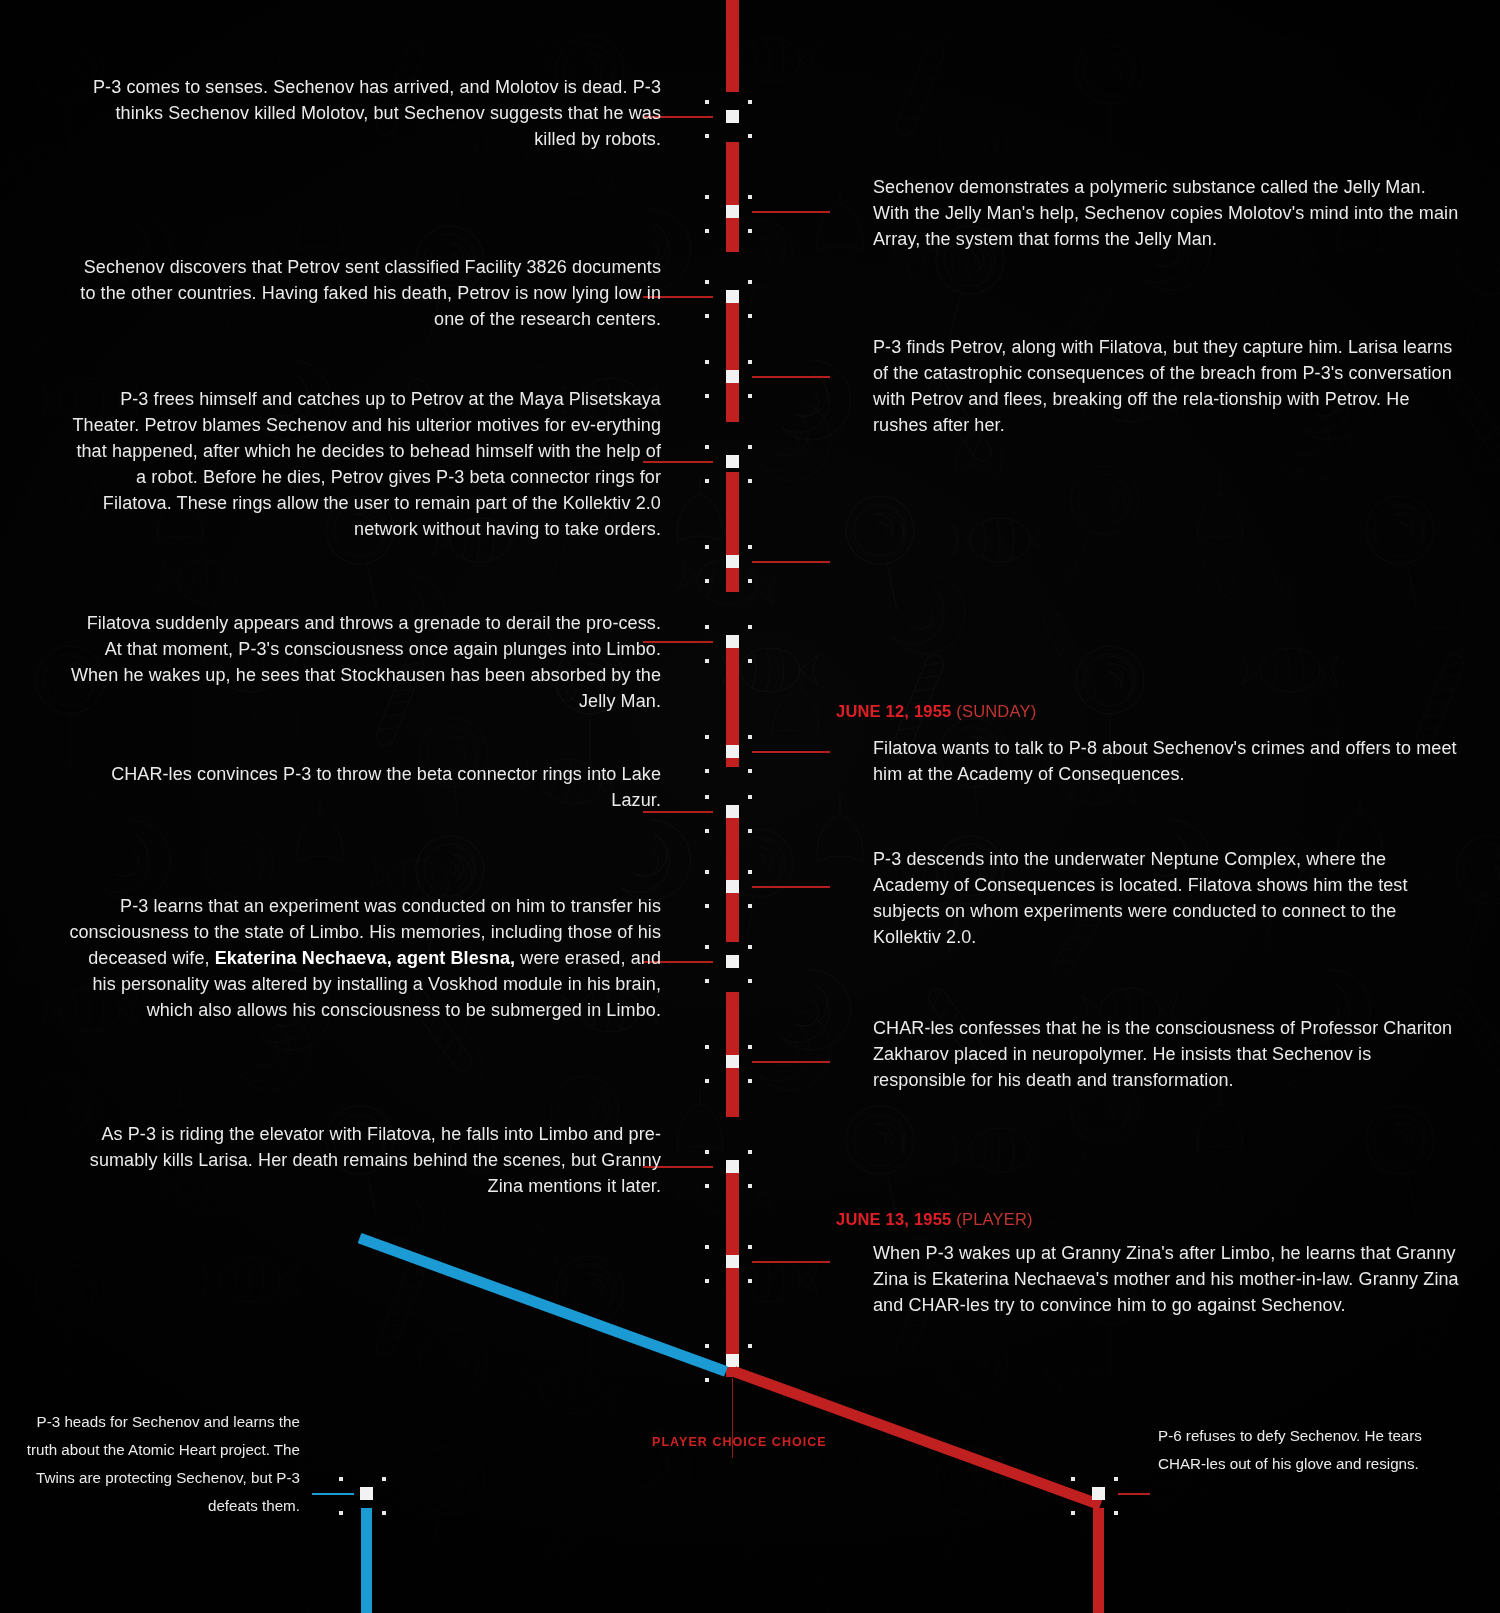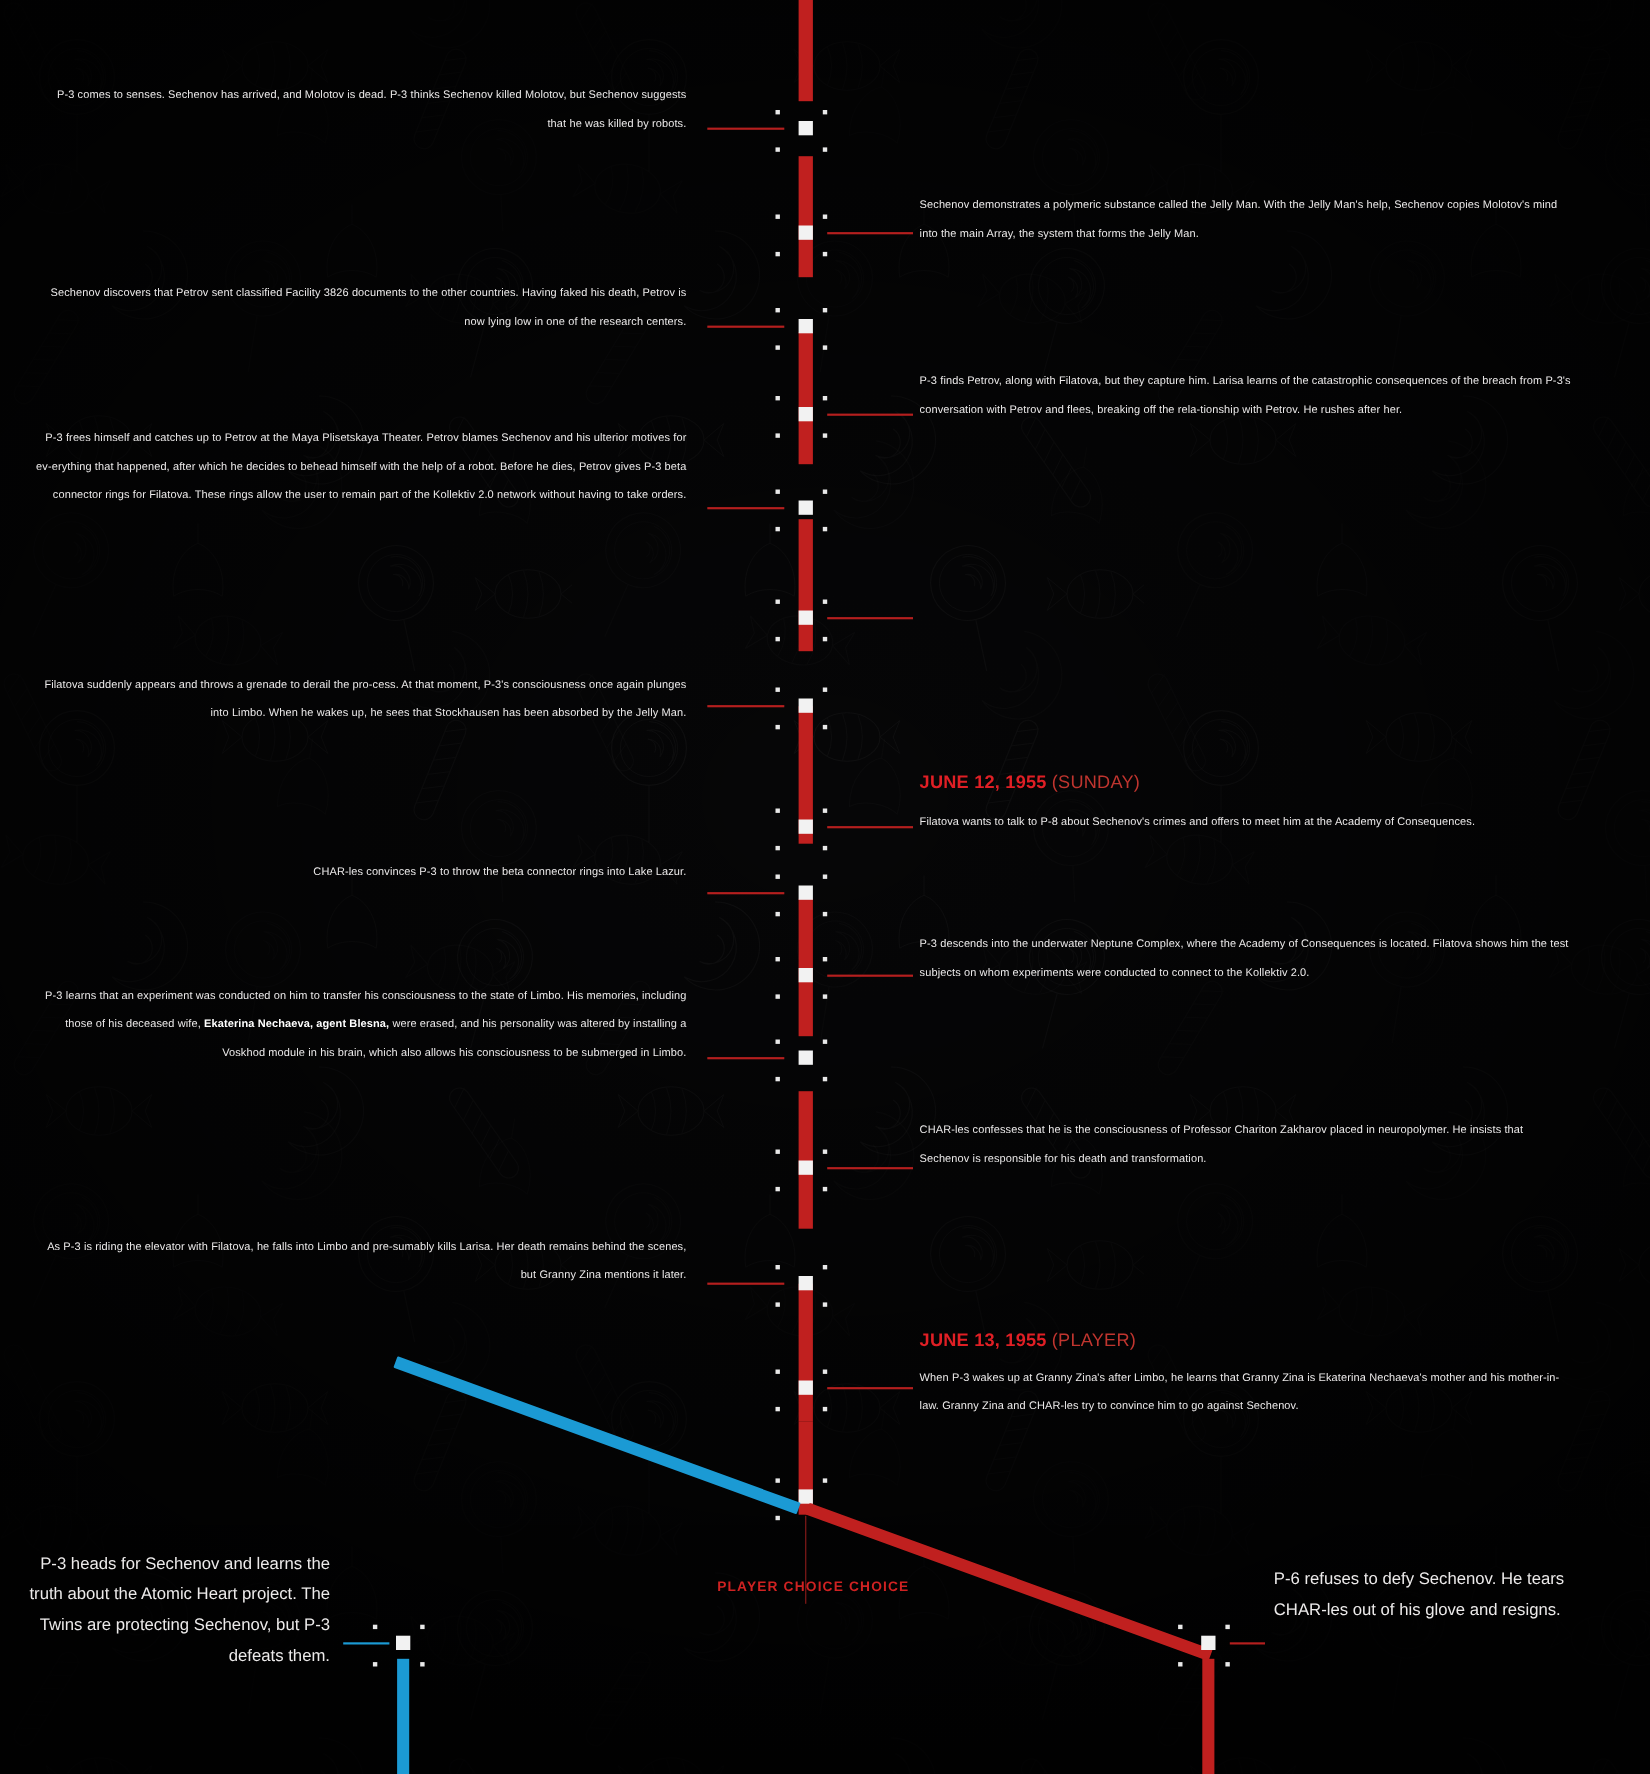--- a/index.html
+++ b/index.html
@@ -49,24 +49,25 @@
   .connector{
     position:absolute;
     height:2px;
     background:#b41f1e;
   }
 
   
   .entry{
     position:absolute;
     color:#eceaea;
-    font-size:10px;
+    font-size:18px;
     line-height:26px;
     letter-spacing:.1px;
     width:592px;
+    margin-left:37px;
   }
   .entry.left{ left:32px; text-align:right; }
   .entry.right{ left:836px; text-align:left; }
   .entry b{ font-weight:700; color:#ffffff; }
 
   .datehead{
     position:absolute;
     left:836px;
     font-size:16.5px;
     letter-spacing:.2px;
@@ -318,21 +319,21 @@
   <div class="entry right" style="top:334px;">P-3 finds Petrov, along with Filatova, but they capture him. Larisa learns of the catastrophic consequences of the breach from P-3's conversation with Petrov and flees, breaking off the rela-tionship with Petrov. He rushes after her.</div>
   <div class="entry left" style="top:386px;">P-3 frees himself and catches up to Petrov at the Maya Plisetskaya Theater. Petrov blames Sechenov and his ulterior motives for ev-erything that happened, after which he decides to behead himself with the help of a robot. Before he dies, Petrov gives P-3 beta connector rings for Filatova. These rings allow the user to remain part of the Kollektiv 2.0 network without having to take orders.</div>
   <div class="entry left" style="top:610px;">Filatova suddenly appears and throws a grenade to derail the pro-cess. At that moment, P-3's consciousness once again plunges into Limbo. When he wakes up, he sees that Stockhausen has been absorbed by the Jelly Man.</div>
 
   <div class="datehead" style="top:702px;">
     <span class="d-main">JUNE 12, 1955</span>
     <span class="d-day">(SUNDAY)</span>
   </div>
   <div class="entry right" style="top:735px;">Filatova wants to talk to P-8 about Sechenov's crimes and offers to meet him at the Academy of Consequences.</div>
 
-  <div class="entry left" style="top:780px;text-align:right;">CHAR-les convinces P-3 to throw the beta connector rings into Lake Lazur.</div>
+  <div class="entry left" style="top:761px;text-align:right;">CHAR-les convinces P-3 to throw the beta connector rings into Lake Lazur.</div>
   <div class="entry right" style="top:846px;">P-3 descends into the underwater Neptune Complex, where the Academy of Consequences is located. Filatova shows him the test subjects on whom experiments were conducted to connect to the Kollektiv 2.0.</div>
 
   <div class="entry left" style="top:893px;">
     <span>P-3 learns that an experiment was conducted on him to transfer his consciousness to the state of Limbo. His memories, including those of his deceased wife, </span><b>Ekaterina Nechaeva, agent Blesna,</b><span> were erased, and his personality was altered by installing a Voskhod module in his brain, which also allows his consciousness to be submerged in Limbo.</span>
   </div>
 
   <div class="entry right" style="top:1015px;">CHAR-les confesses that he is the consciousness of Professor Chariton Zakharov placed in neuropolymer. He insists that Sechenov is responsible for his death and transformation.</div>
   <div class="entry left" style="top:1121px;">As P-3 is riding the elevator with Filatova, he falls into Limbo and pre-sumably kills Larisa. Her death remains behind the scenes, but Granny Zina mentions it later.</div>
 
   <div class="datehead" style="top:1210px;">

